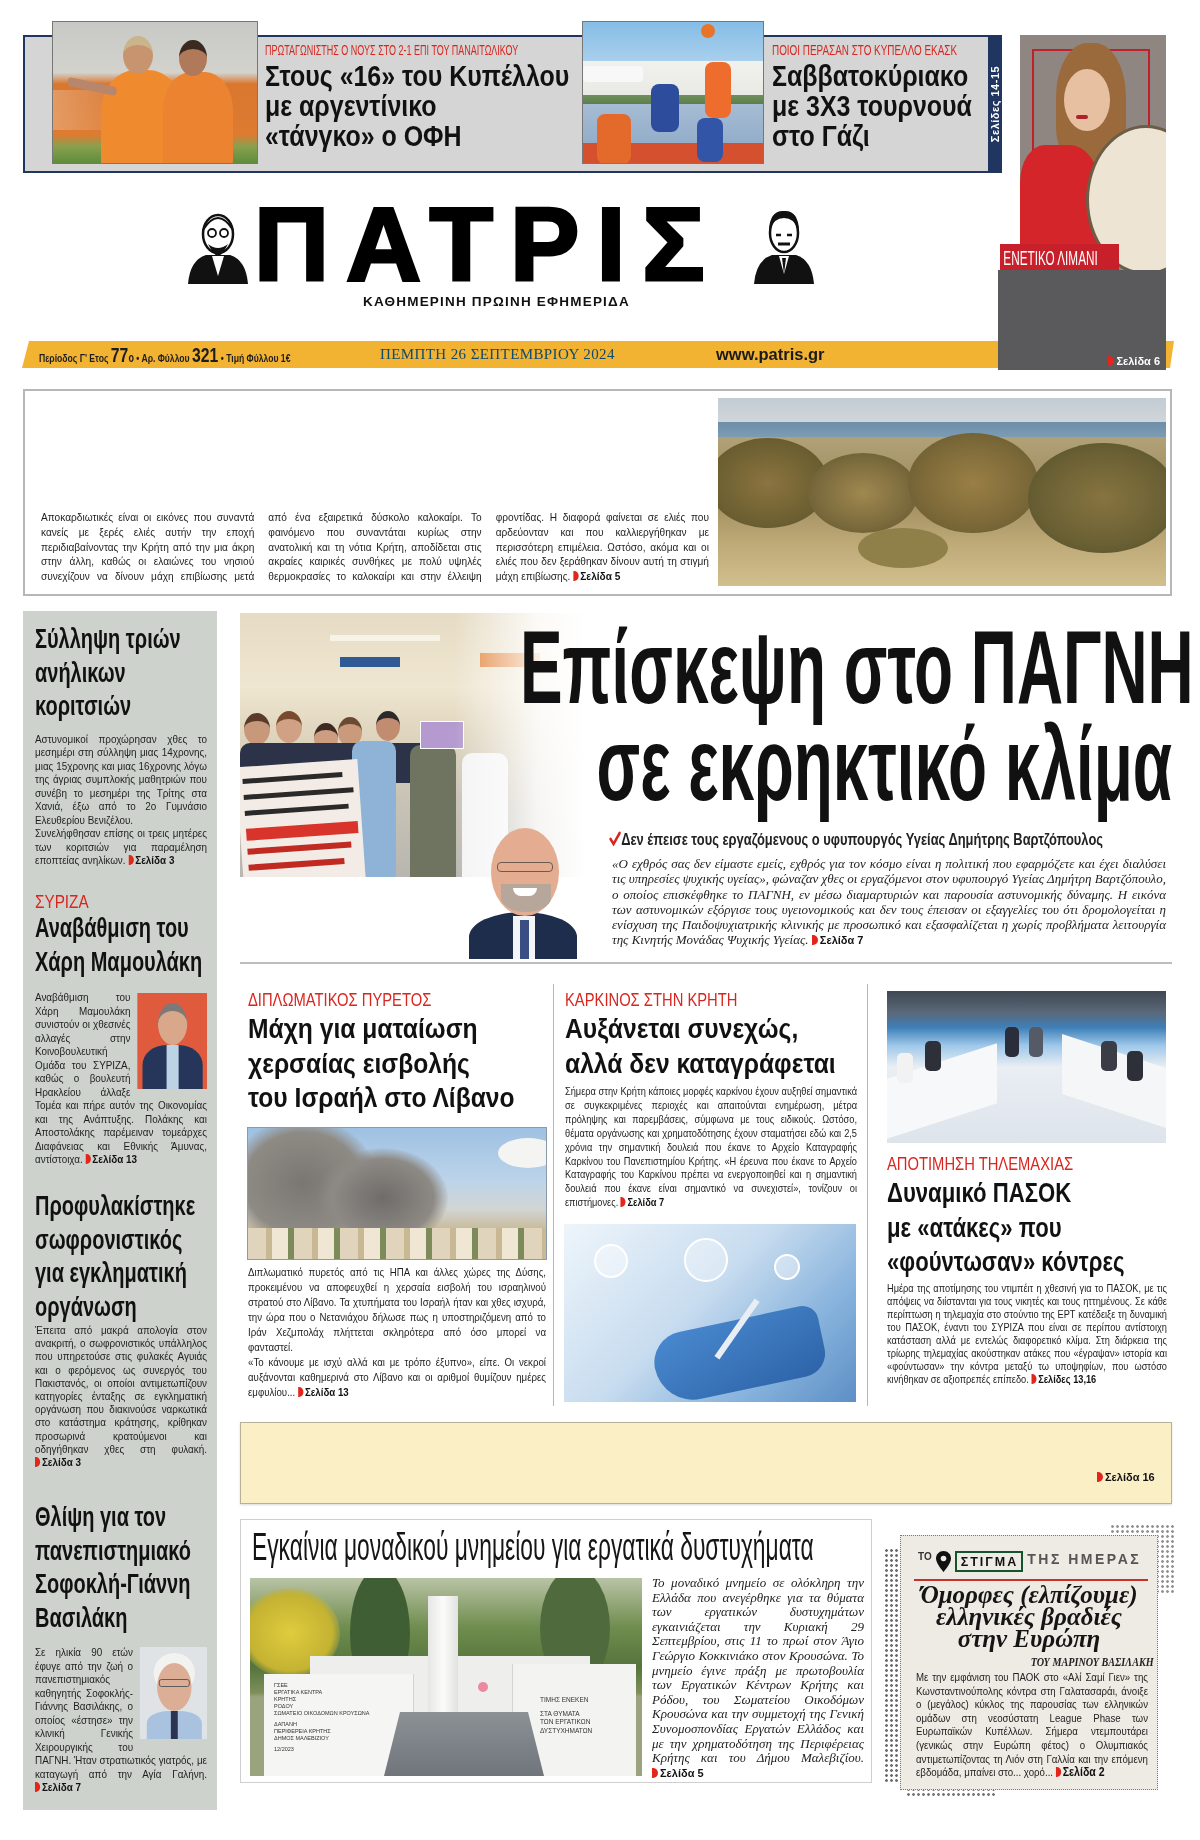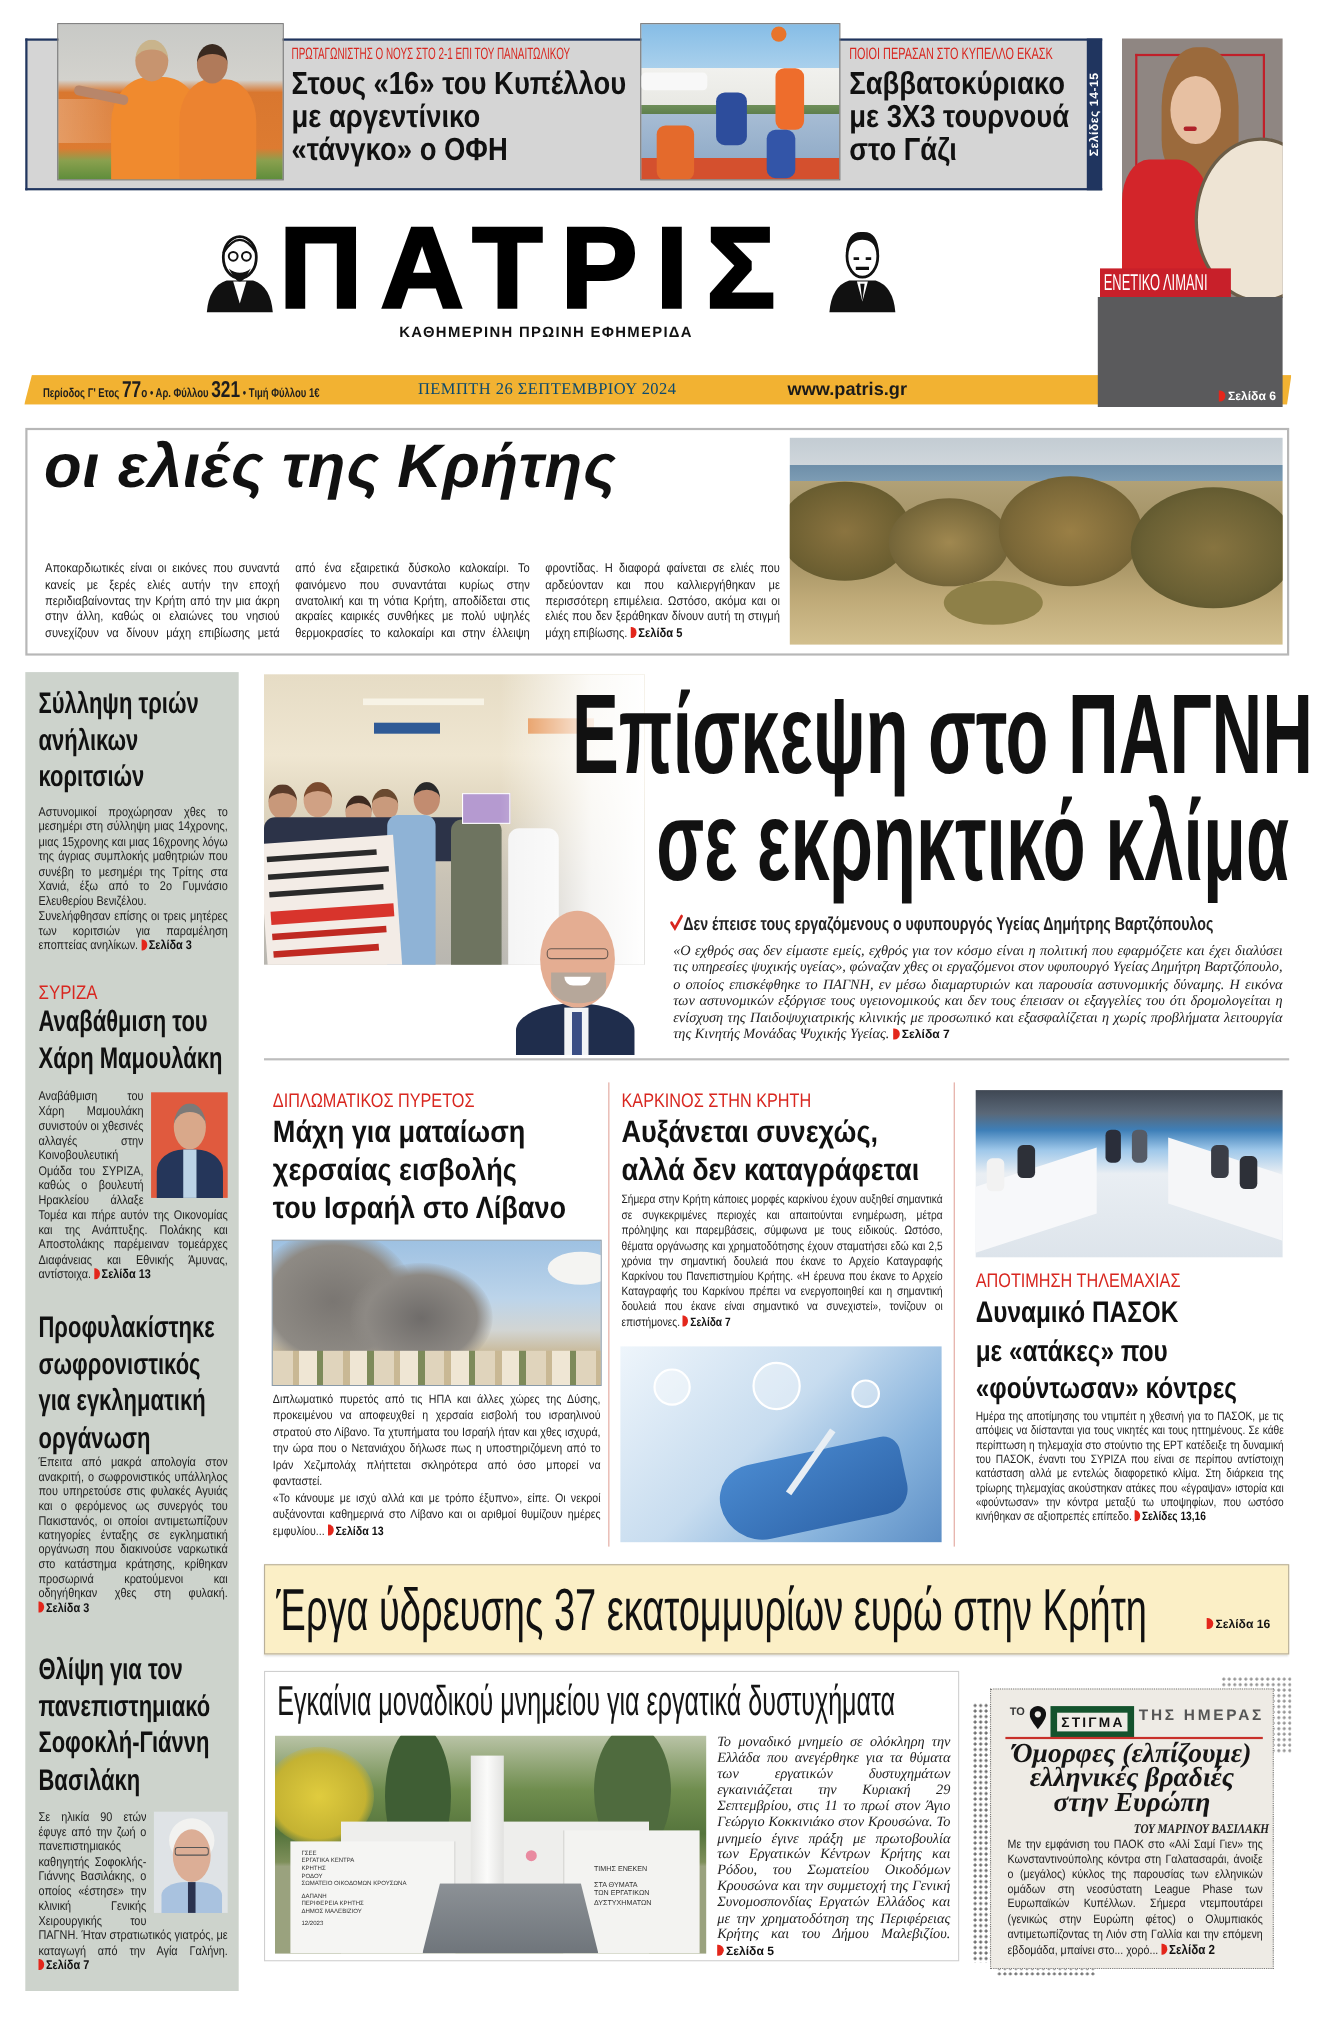--- a/index.html
+++ b/index.html
@@ -112,21 +112,20 @@
 </div>
 <div class="a" style="left:1000px;top:244px;width:119px;height:27px;background:#c8202a;overflow:hidden">
   <div class="nw sx" style="--s:.56;color:#fff;font-size:21px;line-height:27px;padding-left:6px">ΕΝΕΤΙΚΟ ΛΙΜΑΝΙ</div>
 </div>
 <div class="a" style="left:998px;top:270px;width:168px;height:100px;background:#5a5a5c;padding:4px 6px 0 10px">
   <div class="a pg" style="right:6px;bottom:3px;color:#fff;font-size:11px"><span class="arr"></span><span>Σελίδα 6</span></div>
 </div>
 
 <div class="a" style="left:23px;top:389px;width:1149px;height:207px;border:2px solid #b7b7b7"></div>
 <div class="a" style="left:40px;top:398px;font-size:56px;line-height:52px;font-weight:bold;font-style:italic;letter-spacing:.6px;color:#111;white-space:nowrap">
-  <div>οι ελιές της Κρήτης</div>
 </div>
 <div class="a" style="left:41px;top:510px;width:668px;height:78px;overflow:hidden">
   <div class="sx bt" style="--s:.88;column-count:3;column-gap:16px;font-size:11.5px;line-height:14.8px;height:78px">
     <span>Αποκαρδιωτικές είναι οι εικόνες που συναντά κανείς με ξερές ελιές αυτήν την εποχή περιδιαβαίνοντας την Κρήτη από την μια άκρη στην άλλη, καθώς οι ελαιώνες του νησιού συνεχίζουν να δίνουν μάχη επιβίωσης μετά από ένα εξαιρετικά δύσκολο καλοκαίρι. Το φαινόμενο που συναντάται κυρίως στην ανατολική και τη νότια Κρήτη, αποδίδεται στις ακραίες καιρικές συνθήκες με πολύ υψηλές θερμοκρασίες το καλοκαίρι και στην έλλειψη φροντίδας. Η διαφορά φαίνεται σε ελιές που αρδεύονταν και που καλλιεργήθηκαν με περισσότερη επιμέλεια. Ωστόσο, ακόμα και οι ελιές που δεν ξεράθηκαν δίνουν αυτή τη στιγμή μάχη επιβίωσης.</span>
     <span class="pg"><span class="arr"></span><span>Σελίδα 5</span></span>
   </div>
 </div>
 <div class="ph" style="left:718px;top:398px;width:448px;height:188px;background:linear-gradient(180deg,#c3ccd3 0%,#cfd6db 13%,#6e8fa9 13%,#7d9cb4 21%,#b1a177 21%,#9d8b5d 52%,#bfaa78 78%,#d2bf8e 100%)">
   <div class="blob" style="left:-10px;top:40px;width:120px;height:90px;background:radial-gradient(#8b7440,#6e6032 60%,#5a542c)"></div>
   <div class="blob" style="left:90px;top:55px;width:110px;height:80px;background:radial-gradient(#a08850,#7a6a3c 60%,#605530)"></div>
@@ -307,23 +306,20 @@
     <div>Δυναμικό ΠΑΣΟΚ</div>
     <div>με «ατάκες» που</div>
     <div>«φούντωσαν» κόντρες</div>
   </div>
   <div class="sx bt" style="--s:.84;font-size:11px;line-height:13.1px;margin-top:2px">
     <span>Ημέρα της αποτίμησης του ντιμπέιτ η χθεσινή για το ΠΑΣΟΚ, με τις απόψεις να διίστανται για τους νικητές και τους ηττημένους. Σε κάθε περίπτωση η τηλεμαχία στο στούντιο της ΕΡΤ κατέδειξε τη δυναμική του ΠΑΣΟΚ, έναντι του ΣΥΡΙΖΑ που είναι σε περίπου αντίστοιχη κατάσταση αλλά με εντελώς διαφορετικό κλίμα. Στη διάρκεια της τρίωρης τηλεμαχίας ακούστηκαν ατάκες που «έγραψαν» ιστορία και «φούντωσαν» την κόντρα μεταξύ τω υποψηφίων, που ωστόσο κινήθηκαν σε αξιοπρεπές επίπεδο.</span> <span class="pg"><span class="arr"></span><span>Σελίδες 13,16</span></span>
   </div>
 </div>
 
 <div class="a" style="left:240px;top:1422px;width:932px;height:82px;background:#fbefc6;border:1px solid #b9b09a;box-shadow:0 1px 2px rgba(0,0,0,.15)">
-  <div class="a" style="left:10px;top:10px;width:834px;height:62px;overflow:hidden">
-    <div class="sx nw" style="--s:.64;font-size:54px;line-height:62px;color:#111">Έργα ύδρευσης 37 εκατομμυρίων ευρώ στην Κρήτη</div>
-  </div>
   <div class="a pg" style="left:856px;top:48px;font-size:11px"><span class="arr"></span><span>Σελίδα 16</span></div>
 </div>
 
 <div class="a" style="left:240px;top:1519px;width:632px;height:264px;border:1px solid #cfcfcf"></div>
 <div class="a" style="left:252px;top:1526px;width:612px;height:42px;overflow:hidden">
   <div class="sx nw" style="--s:.6;font-size:38px;line-height:42px;color:#151515">Εγκαίνια μοναδικού μνημείου για εργατικά δυστυχήματα</div>
 </div>
 <div class="ph" style="left:250px;top:1578px;width:392px;height:198px;background:linear-gradient(180deg,#b9c3a6 0%,#6f8d4e 25%,#55743c 45%,#7e8f5a 58%,#9aa27e 60%)">
   <div class="blob" style="left:-10px;top:10px;width:100px;height:90px;background:radial-gradient(#e0cc3e,#c4b232 60%,rgba(150,150,60,0) 75%)"></div>
   <div class="blob" style="left:100px;top:-10px;width:60px;height:130px;background:#3f5e34"></div>
@@ -359,21 +355,21 @@
 <div class="dots" style="left:884px;top:1548px;width:30px;height:236px;opacity:.75"></div>
 <div class="dots" style="left:1110px;top:1524px;width:64px;height:70px;opacity:.55"></div>
 <div class="dots" style="left:906px;top:1782px;width:90px;height:14px;opacity:.7"></div>
 <div class="a" style="left:900px;top:1535px;width:258px;height:255px;background:#eeebe5;border:1px dotted #777"></div>
 <div class="a nw" style="left:918px;top:1551px;height:24px;display:flex;align-items:flex-start;gap:4px">
   <span style="font-weight:bold;font-size:10px;color:#333">ΤΟ</span>
   <span style="display:inline-block;width:15px;height:21px"><svg viewBox="0 0 15 21" width="15" height="21">
         <path d="M7.5 0 C3.3 0 0 3.3 0 7.5 C0 12.5 7.5 21 7.5 21 C7.5 21 15 12.5 15 7.5 C15 3.3 11.7 0 7.5 0Z" fill="#111"></path>
         <circle cx="7.5" cy="7.5" r="2.8" fill="#eeebe5"></circle>
       </svg></span>
-  <span style="font-weight:bold;font-size:12.5px;letter-spacing:2px;color:#111;border:6px solid #14532d;padding:1px 3px 0 4px;line-height:16px">ΣΤΙΓΜΑ</span>
+  <span style="font-weight:bold;font-size:12.5px;letter-spacing:2px;color:#111;border:2px solid #14532d;padding:1px 3px 0 4px;line-height:16px">ΣΤΙΓΜΑ</span>
   <span style="font-weight:bold;font-size:14px;letter-spacing:2.5px;color:#555">ΤΗΣ ΗΜΕΡΑΣ</span>
 </div>
 <div class="a" style="left:914px;top:1579px;width:234px;height:2px;background:#c8302a"></div>
 <div class="a" style="left:904px;top:1584px;width:250px;text-align:center;font-family:'Liberation Serif',serif;font-style:italic;font-weight:bold;font-size:25px;line-height:22px;color:#151515;white-space:nowrap">
   <div>Όμορφες (ελπίζουμε)</div>
   <div>ελληνικές βραδιές</div>
   <div>στην Ευρώπη</div>
 </div>
 <div class="a nw" style="right:46px;top:1655px;font-family:'Liberation Serif',serif;font-style:italic;font-weight:bold;font-size:12px;color:#222;transform:scaleX(.85);transform-origin:100% 0">ΤΟΥ ΜΑΡΙΝΟΥ ΒΑΣΙΛΑΚΗ</div>
 <div class="a" style="left:916px;top:1671px;width:232px;height:116px;overflow:hidden">

